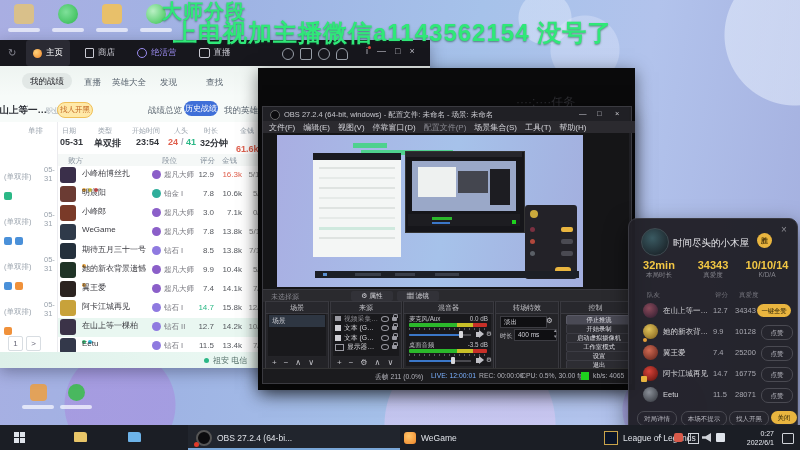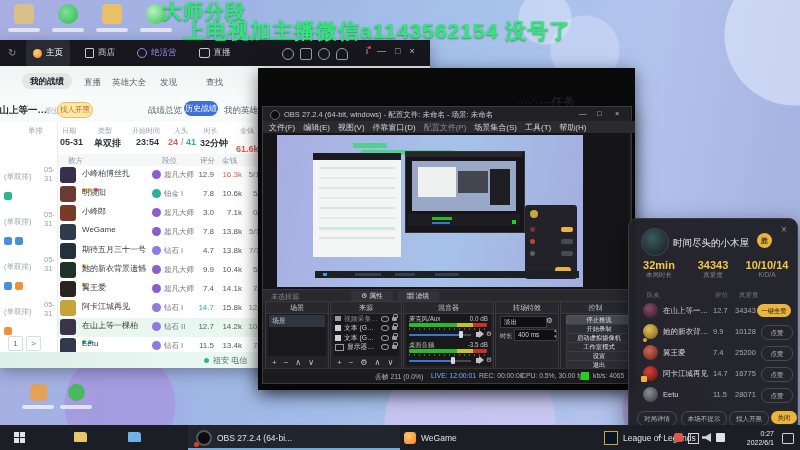--- a/index.html
+++ b/index.html
@@ -151,21 +151,21 @@
     </div>
     <div class="abs" style="left:366px;top:6px;display:flex;gap:9px;font-size:9px;color:#b9b9c2">
       <span style="position:relative">i<span style="position:absolute;right:-3px;top:0;width:3px;height:3px;background:#e04a3a;border-radius:50%"></span></span>
       <span>—</span>
       <span>□</span>
       <span>×</span>
     </div>
   </div>
 
   <div class="abs wgsub">
-    <div class="abs pill" style="left:22px;top:7px;width:50px;height:16px;line-height:16px;background:#e2e8e6;color:#1c1c22;font-weight:bold">我的战绩</div>
+    <div class="abs pill" style="left:22px;top:7px;width:50px;height:16px;line-height:16px;background:#e2e8e6;color:#1c1c22;font-weight:normal">我的战绩</div>
     <span class="abs" style="left:84px;top:11px">直播</span>
     <span class="abs" style="left:112px;top:11px">英雄大全</span>
     <span class="abs" style="left:160px;top:11px">发现</span>
     <span class="abs" style="left:206px;top:11px">查找</span>
   </div>
 
   <div class="abs wgprofile">
     <span class="abs ell" style="left:-10px;top:8px;width:58px;font-size:9.5px;font-weight:bold;color:#2e3138">在山上等一棵柏</span>
     <span class="abs" style="left:46px;top:10px;font-size:7px;color:#9aa3ad">职业</span>
     <div class="abs pill" style="left:57px;top:6px;width:34px;height:14px;line-height:14px;background:#ffe9a8;border:1px solid #f0c058;color:#c0641f;font-size:7.5px">找人开黑</div>
@@ -260,21 +260,21 @@
     <span class="abs num" style="left:136px;top:4px;width:20px">7.8</span>
     <span class="abs num" style="left:158px;top:4px;width:26px">13.8k</span>
     <span class="abs num" style="left:186px;top:4px;width:20px;color:#888">5/11</span>
   </div>
   <div class="abs wrow" style="top:202px">
     <div class="abs wr-av" style="background:#24303c"></div>
     <span class="abs wr-nm ell">期待五月三十一号</span>
     <span class="abs" style="left:24px;top:12px"><i class="wm" style="background:#e8a23a"></i></span>
     <div class="abs rkdot" style="left:94px;top:4px;background:#8f7ae0"></div>
     <span class="abs rkt" style="left:106px;top:4px">钻石 I</span>
-    <span class="abs num" style="left:136px;top:4px;width:20px">4.7</span>
+    <span class="abs num" style="left:136px;top:4px;width:20px">8.5</span>
     <span class="abs num" style="left:158px;top:4px;width:26px">13.8k</span>
     <span class="abs num" style="left:186px;top:4px;width:20px;color:#888">7/11</span>
   </div>
   <div class="abs wrow" style="top:221px">
     <div class="abs wr-av" style="background:#1f3326"></div>
     <span class="abs wr-nm ell">她的新衣背景遗憾</span>
     <span class="abs" style="left:24px;top:12px"><i class="wm" style="background:#e8a23a"></i></span>
     <div class="abs rkdot" style="left:94px;top:4px;background:#8b5fc9"></div>
     <span class="abs rkt" style="left:106px;top:4px">超凡大师</span>
     <span class="abs num" style="left:136px;top:4px;width:20px">9.9</span>
@@ -579,21 +579,21 @@
     <div class="abs hghost" style="left:132px;top:3px;width:30px;height:13px">点赞</div>
   </div>
 
   <div class="abs hghost" style="left:8px;top:192px;width:38px;height:13px">对局详情</div>
   <div class="abs hghost" style="left:52px;top:192px;width:44px;height:13px">本场不提示</div>
   <div class="abs hghost" style="left:100px;top:192px;width:38px;height:13px">找人开黑</div>
   <div class="abs" style="left:142px;top:192px;width:26px;height:13px;border-radius:7px;background:#e9b53f;color:#2d2306;font-size:6.5px;text-align:center;line-height:13px">关闭</div>
 </div>
 
 <div class="abs ovl" style="left:162px;top:-2px;font-size:20px">大师分段</div>
-<div class="abs ovl" style="left:184px;top:17px;font-size:21px">上电视加主播微信a1143562154 没号了</div>
+<div class="abs ovl" style="left:173px;top:17px;font-size:24px">上电视加主播微信a1143562154 没号了</div>
 
 <div class="abs tb">
   <div class="abs" style="left:14px;top:7px;width:11px;height:11px;display:grid;grid-template-columns:5px 5px;gap:1px">
     <i style="background:#dfe3ea"></i>
       <i style="background:#dfe3ea"></i>
       <i style="background:#dfe3ea"></i>
       <i style="background:#dfe3ea"></i>
   </div>
   <div class="abs" style="left:74px;top:7px;width:13px;height:10px;background:#e8c568;border-radius:1px 3px 1px 1px"></div>
   <div class="abs" style="left:128px;top:7px;width:13px;height:10px;background:#6db3e8;border-radius:1px 3px 1px 1px"></div>

